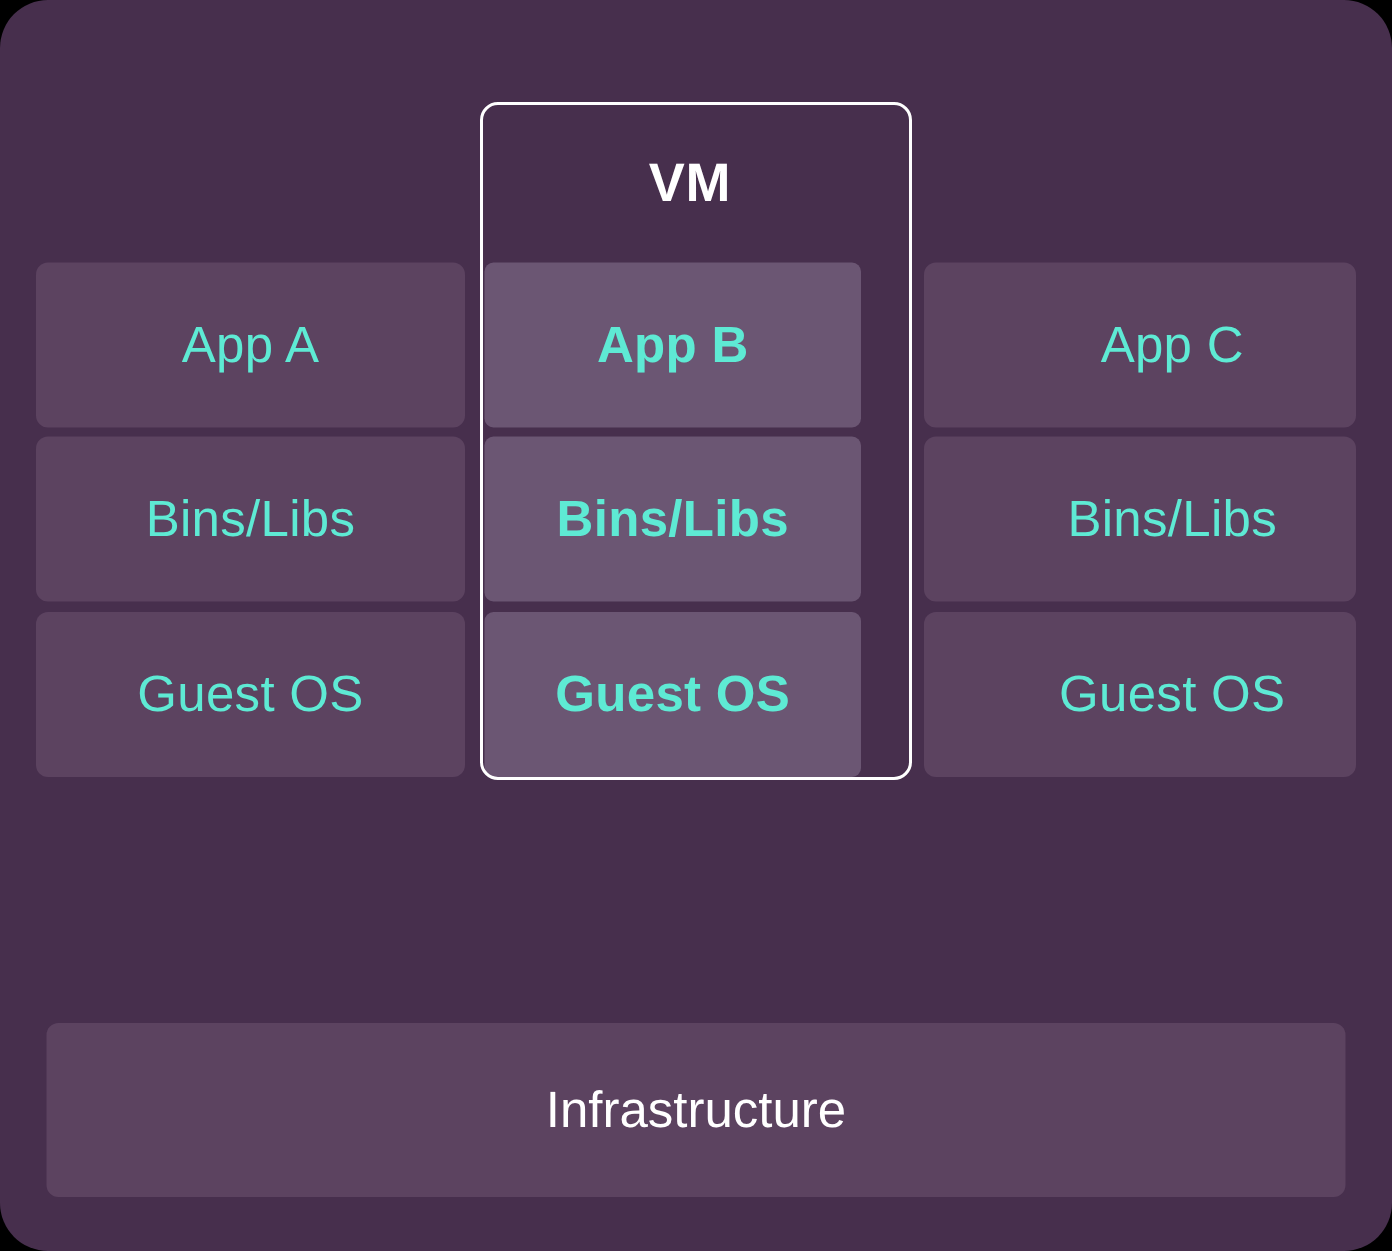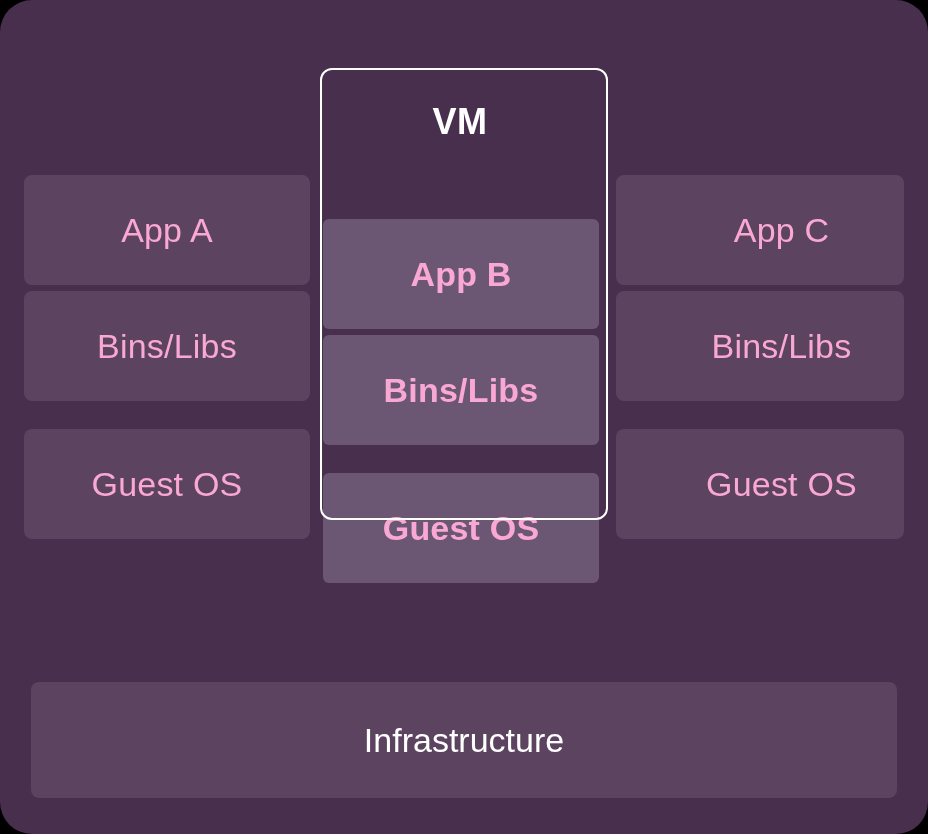--- a/index.html
+++ b/index.html
@@ -26,45 +26,45 @@
   }
 
   
   .tile {
     position: absolute;
     box-sizing: border-box;
     border-radius: 8px;
     display: flex;
     align-items: center;
     justify-content: center;
-    color: #f9a8d4;
+    color: #5eead4;
     background: #5C4360;
     font-size: 34px;
     font-weight: 400;
     letter-spacing: 0.2px;
     line-height: 1;
     user-select: none;
   }
 
   
   .tile.hl {
     background: #6B5673;
     font-weight: 700;
     border-radius: 6px;
   }
 
   
   .col-left   { left: 24px;  width: 286px; }
-  .col-mid    { left: 323px; width: 276px; margin-top: 44px; }
+  .col-mid    { left: 323px; width: 251px; }
   .col-right  { left: 616px; width: 288px; padding-left: 43px; }
 
   
   .row-app    { top: 175px; height: 110px; }
   .row-bins   { top: 291px; height: 110px; }
-  .row-guest  { top: 429px; height: 110px; }
+  .row-guest  { top: 408px; height: 110px; }
 
   
   .bar {
     position: absolute;
     left: 31px;
     width: 866px;
     box-sizing: border-box;
     border-radius: 8px;
     background: #5C4360;
     color: #FFFFFF;

